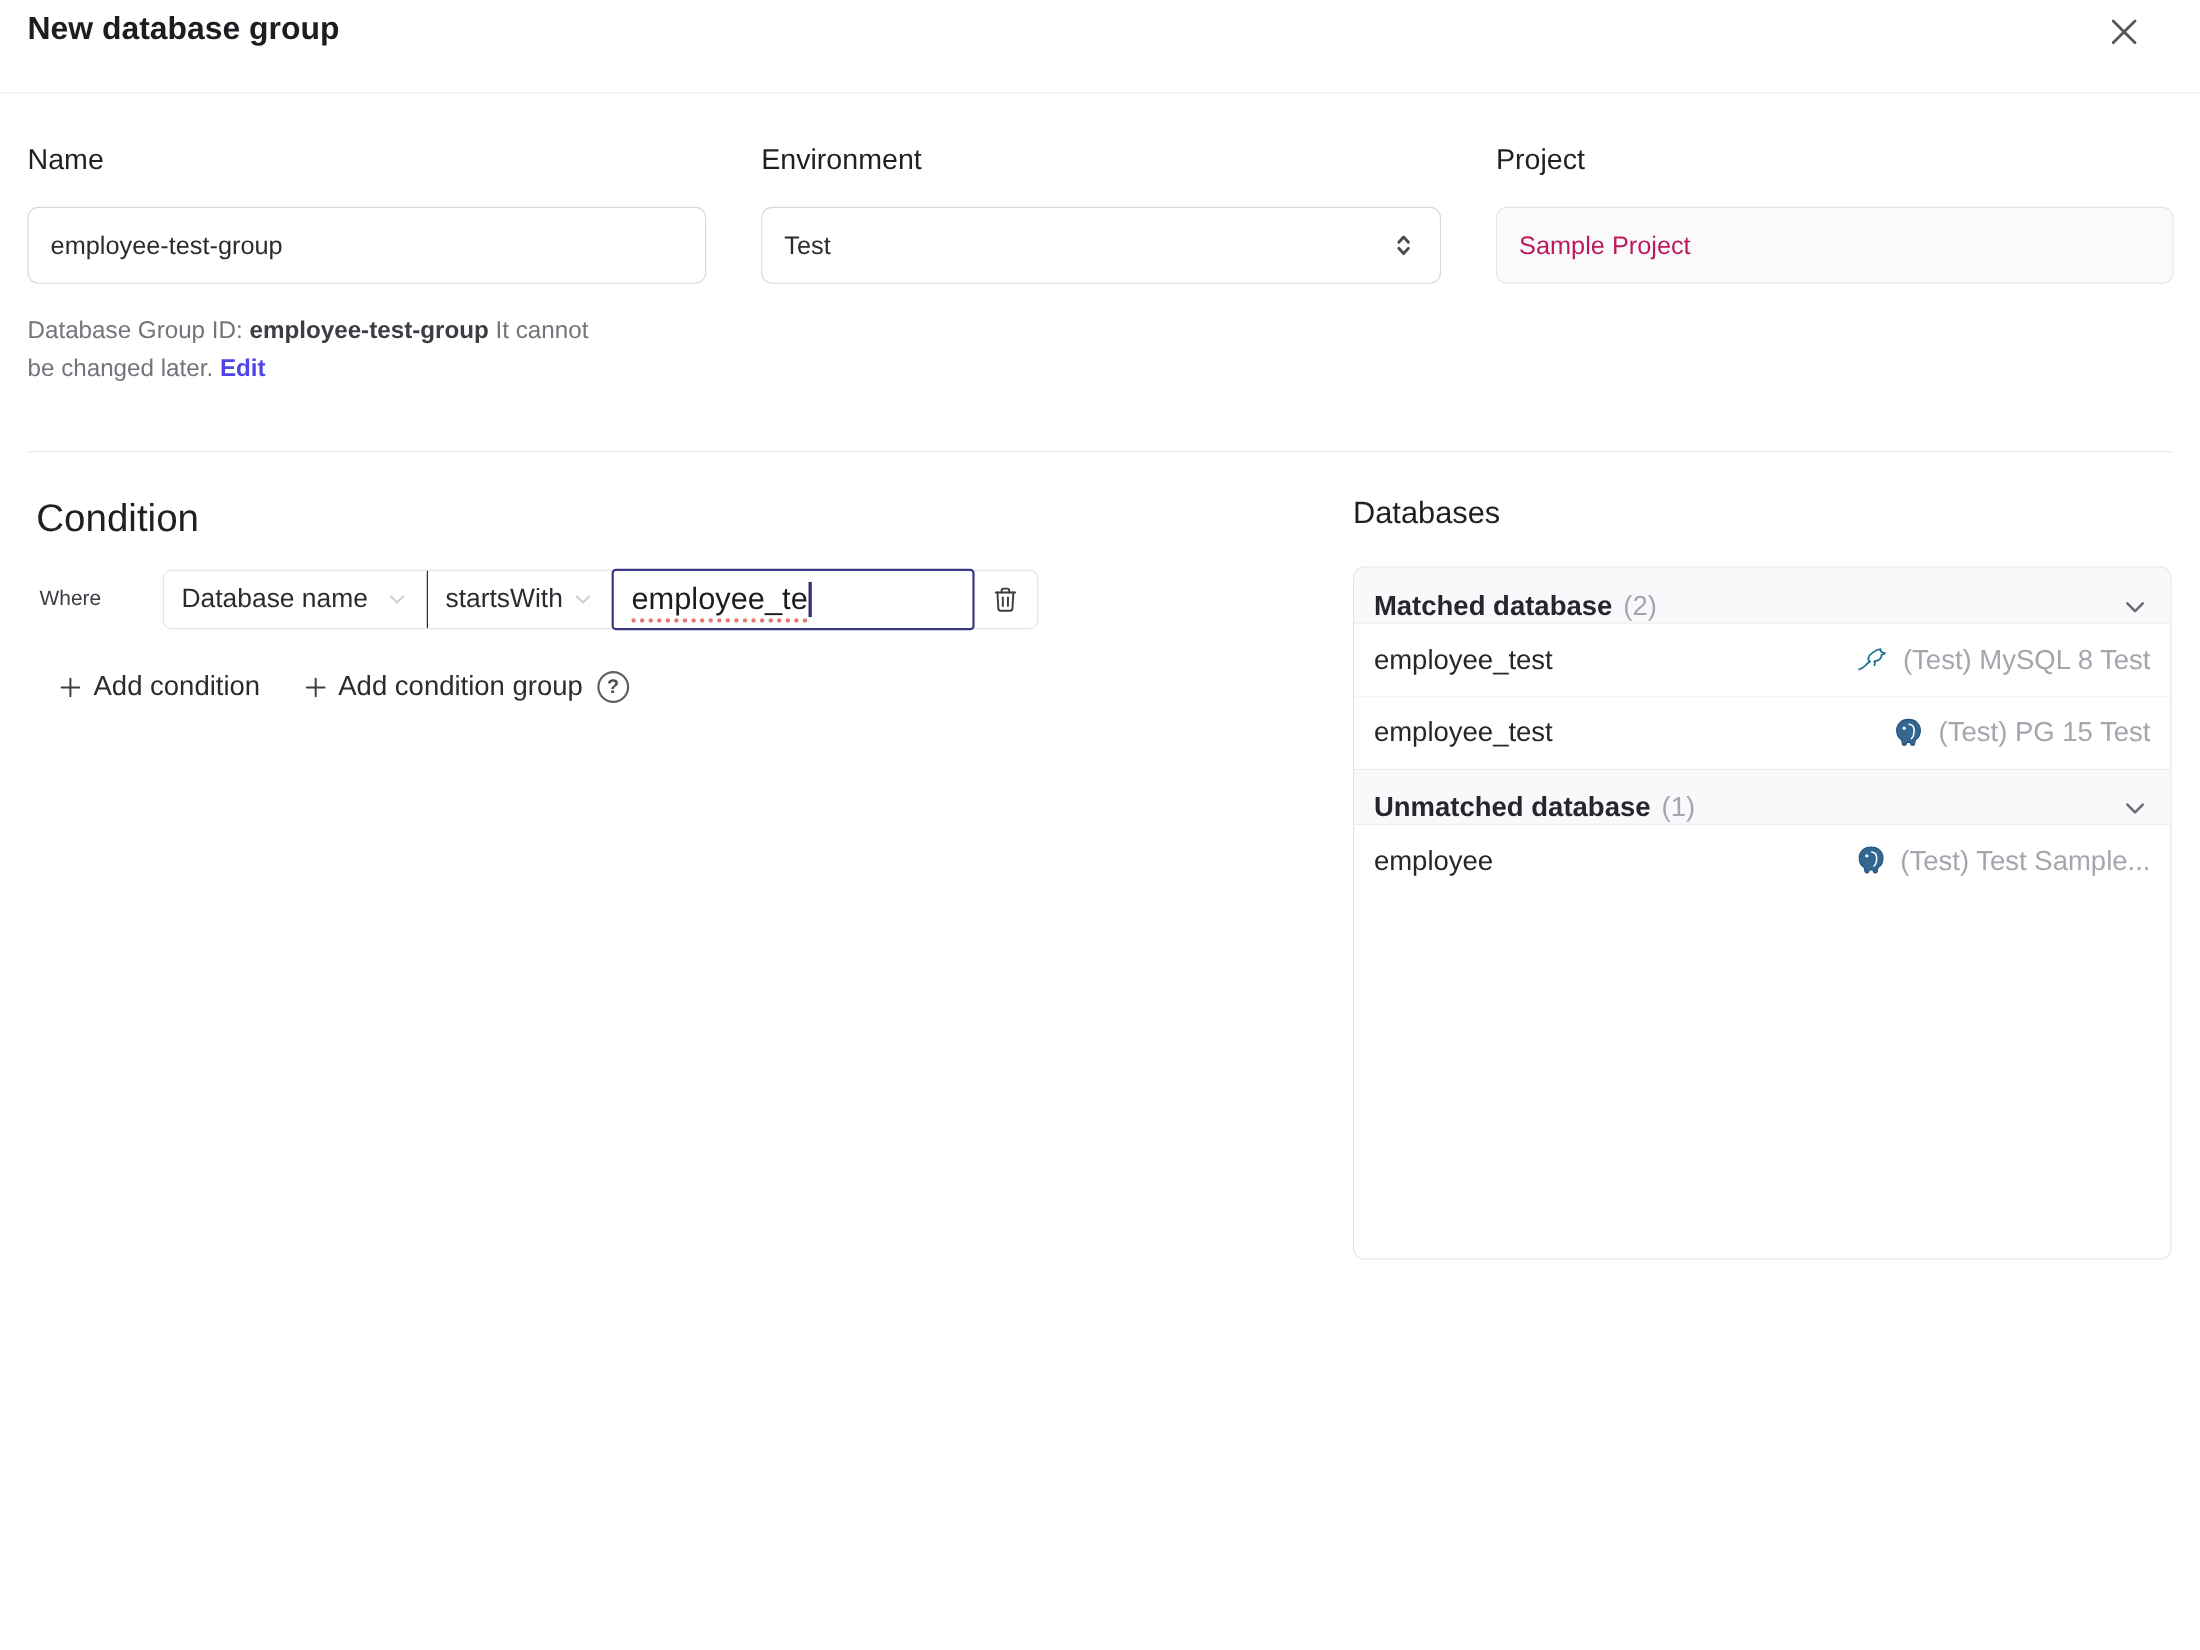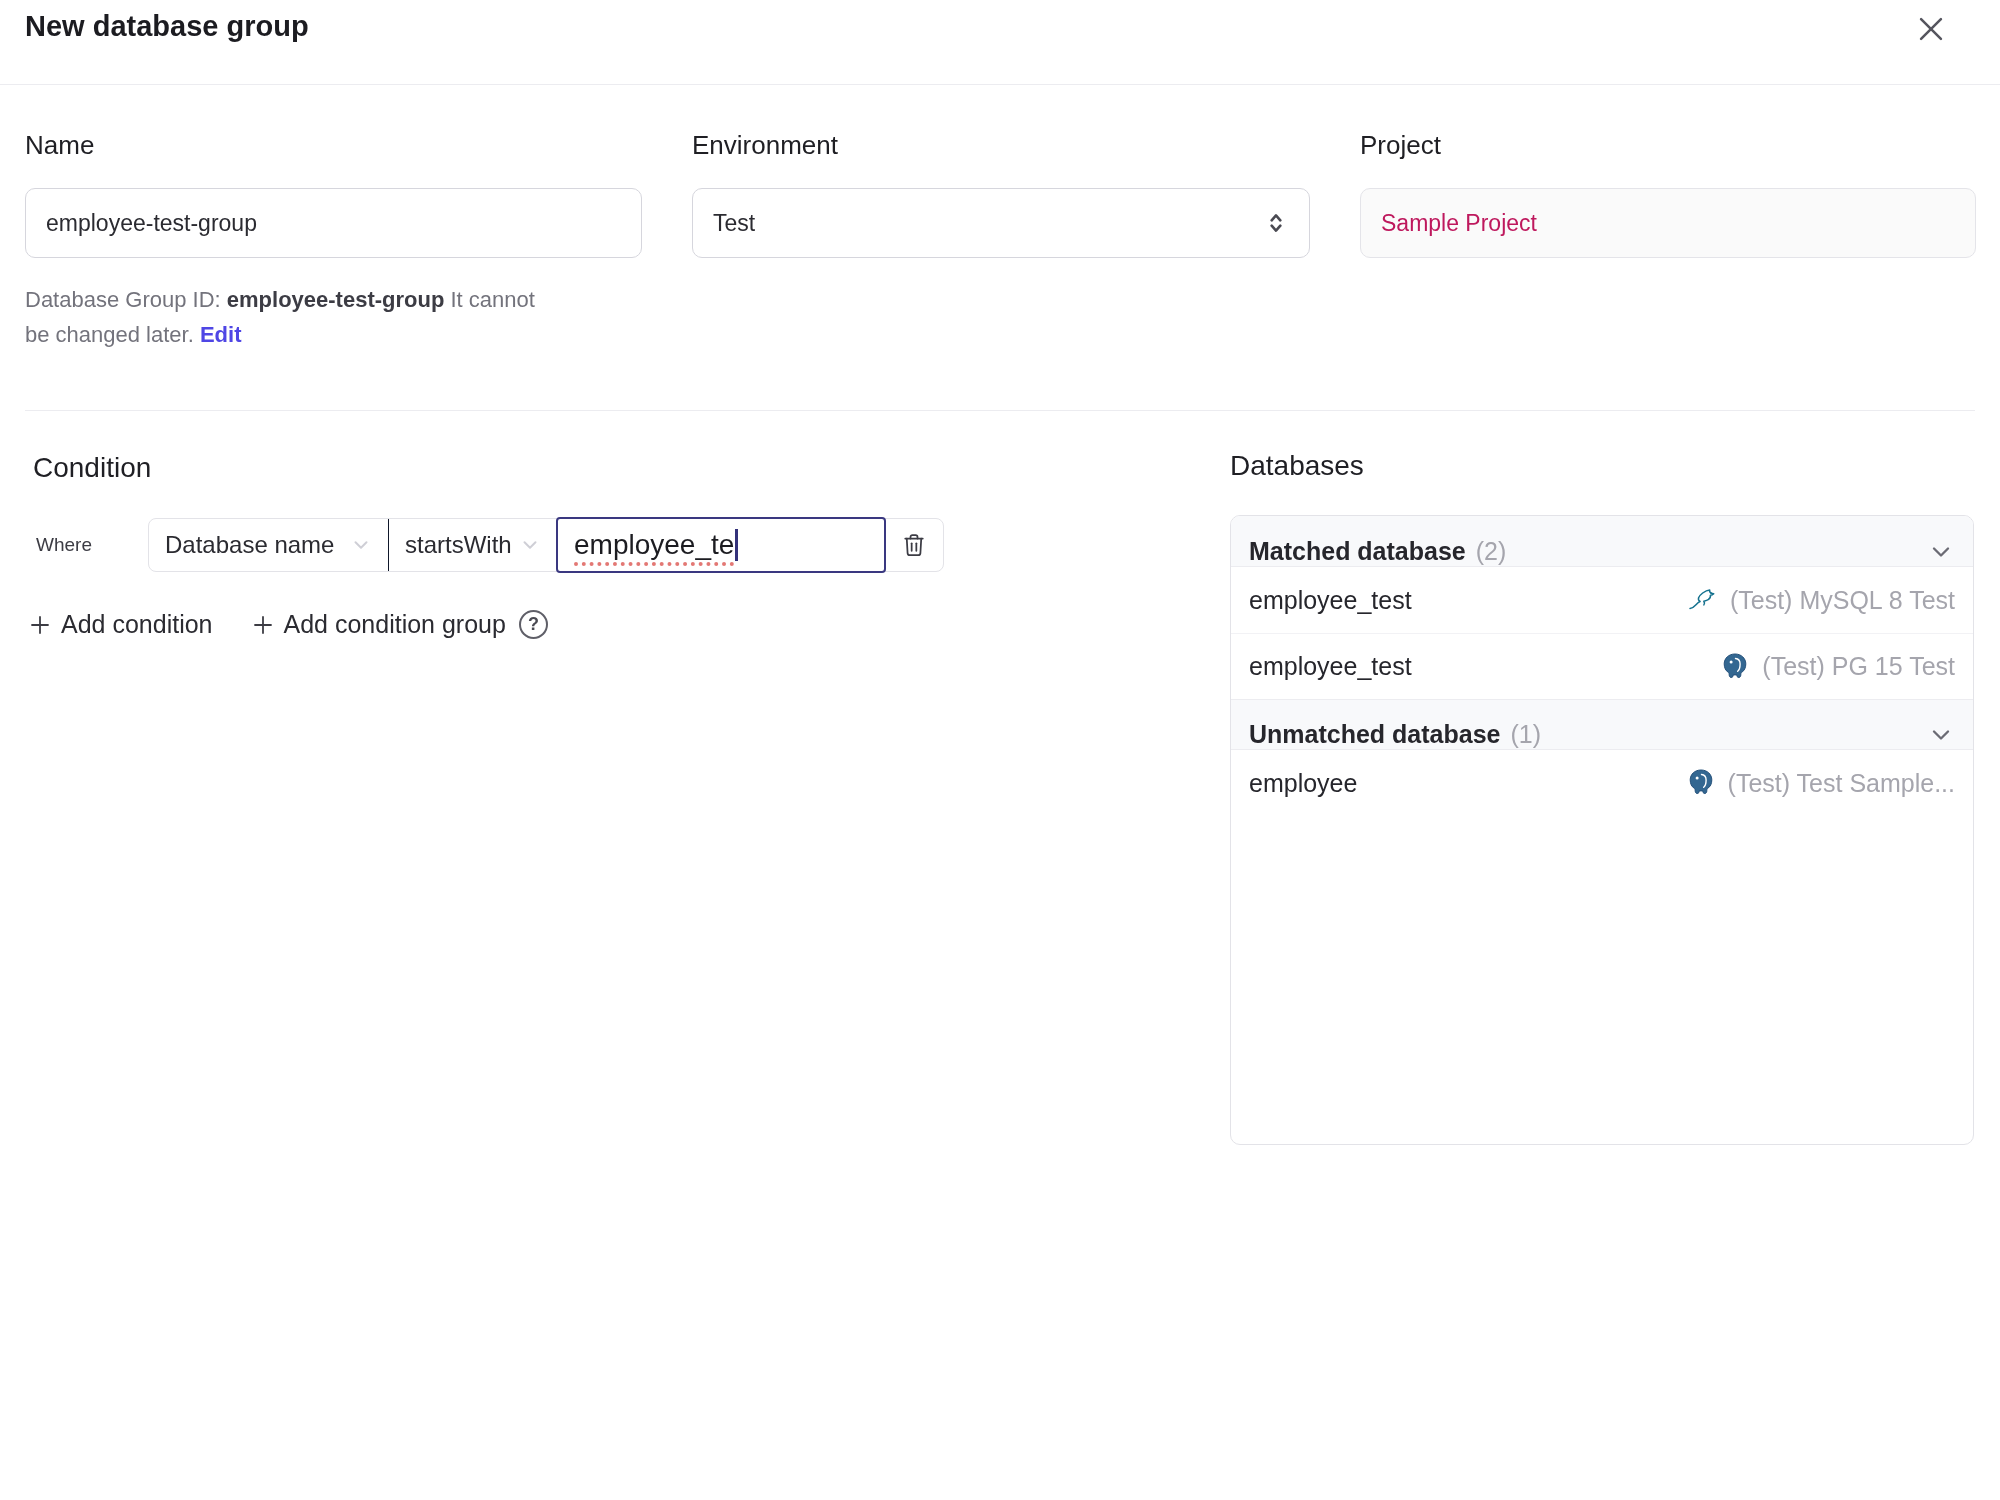--- a/index.html
+++ b/index.html
@@ -25,36 +25,36 @@
   .control.disabled { background:#fafafa; border-color:#e4e4e9; color:#be185d; }
 
   .id-hint { position:absolute; top:282px; left:25px; width:512px;
     font-size:22px; line-height:35px; color:#73737c; }
   .id-hint .hint-id { color:#3c3c44; font-weight:700; }
   .id-hint .edit-link { color:#4f46e5; font-weight:700; cursor:pointer; }
 
   .section-divider { position:absolute; top:410px; left:25px; right:25px; height:1px; background:#ececf0; }
 
   
-  .condition-heading { position:absolute; top:452px; left:33px; font-size:28px; color:#1f1f24; }
+  .condition-heading { position:absolute; top:452px; left:33px; font-size:35px; color:#1f1f24; }
   .condition-row { position:absolute; top:518px; left:36px; display:flex; align-items:center; height:54px; }
   .where-label { width:112px; font-size:19px; color:#3c3c44; }
   .cond-group { position:relative; display:flex; align-items:stretch; height:54px;
     border:1px solid #e3e3e8; border-radius:8px; background:#fff; }
   .seg { display:flex; align-items:center; padding:0 16px; font-size:24px; color:#2b2b31; }
   .seg-factor { width:240px; justify-content:space-between; border-right:1px solid #0f172a; cursor:pointer; }
   .seg-operator { width:168px; justify-content:space-between; cursor:pointer; }
   .seg-value { width:330px; border:2.5px solid #3a3880; border-radius:4px; margin:-2px -1px; background:#fff; z-index:2; }
   .value-text { font-size:28px; color:#1c1c21; white-space:pre;
     text-decoration:underline dotted rgba(222,96,92,0.85);
     text-decoration-thickness:4px; text-underline-offset:8px; }
   .caret { width:2.5px; height:32px; background:#34327a; margin-left:1px; }
   .seg-trash { width:58px; justify-content:center; cursor:pointer; }
 
-  .add-links { position:absolute; top:610px; left:28px; display:flex; align-items:center; gap:38px; }
+  .add-links { position:absolute; top:610px; left:52px; display:flex; align-items:center; gap:38px; }
   .add-link { display:flex; align-items:center; gap:9px; font-size:25px; color:#2b2b31; cursor:pointer; }
   .help-circle { width:29px; height:29px; border:2px solid #5f5f68; border-radius:50%;
     display:flex; align-items:center; justify-content:center;
     font-size:18px; font-weight:700; color:#4a4a52; margin-left:4px; }
 
   
   .databases-heading { position:absolute; top:450px; left:1230px; font-size:28px; color:#1f1f24; }
   .db-panel { position:absolute; top:515px; left:1230px; width:744px; height:630px;
     border:1px solid #e3e3e8; border-radius:10px; background:#fff; overflow:hidden; }
   .db-section-header { height:51px; background:#f8f9fb; display:flex; align-items:flex-end;

